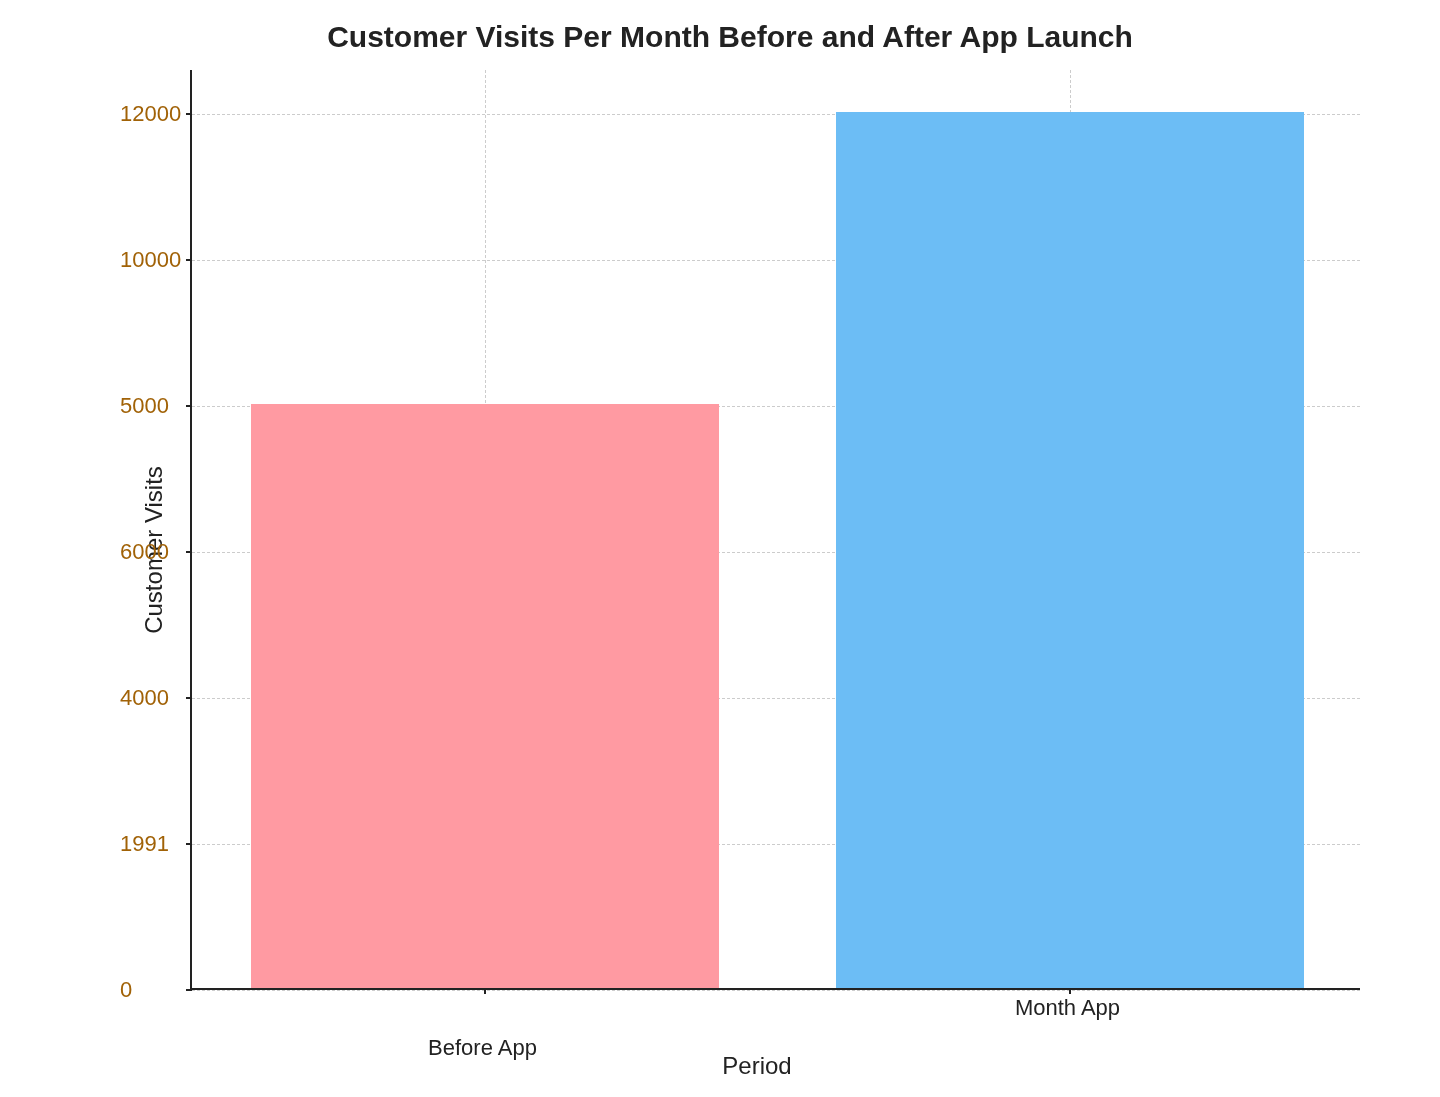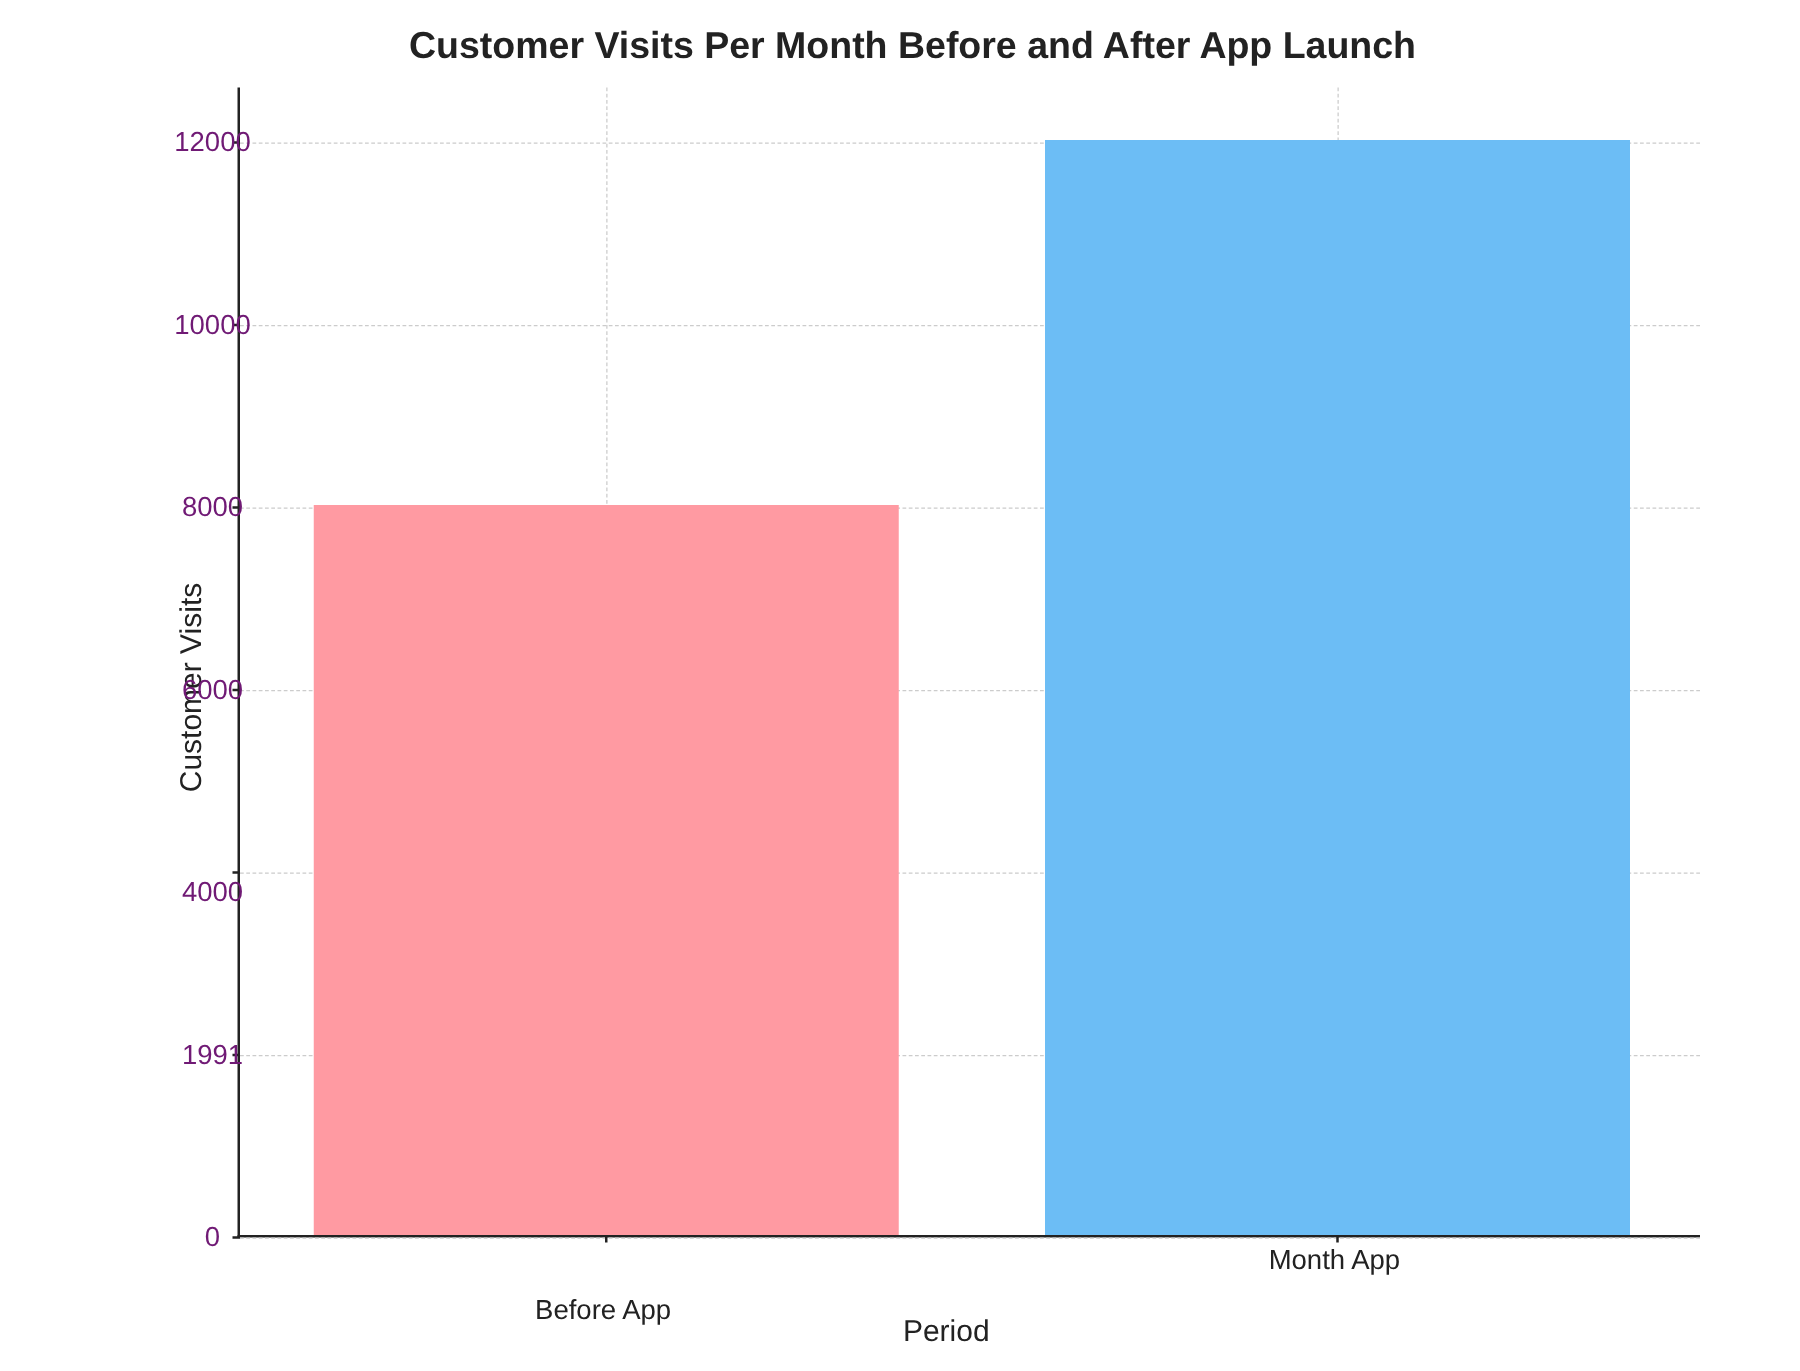--- a/index.html
+++ b/index.html
@@ -55,23 +55,23 @@
       bottom: 0;
       left: 112px;
       width: 1170px;
       text-align: center;
       font-size: 24px;
       color: #222;
     }
     .y-tick-label {
       position: absolute;
       right: 1180px;
-      text-align: center;
+      text-align: left;
       font-size: 22px;
-      color: #701a75;
+      color: #a16207;
       transform: translateY(-50%);
       width: 100px;
     }
     .x-tick-label {
       position: absolute;
       top: 975px;
       text-align: center;
       font-size: 22px;
       color: #222;
       transform: translateX(-50%);
@@ -136,20 +136,20 @@
       <div class="x-tick-mark" style="left: 291.5px;"></div>
       <div class="bar" style="left: 58.5px; width: 468px; height: 584.127px; background: rgb(255, 154, 162);"></div>
       <div class="gridline-v" style="left: 877.5px;"></div>
       <div class="x-tick-mark" style="left: 876.5px;"></div>
       <div class="bar" style="left: 643.5px; width: 468px; height: 876.19px; background: rgb(108, 189, 245);"></div>
     </div>
 
   <div class="x-axis-label">Period</div>
 <div class="y-tick-label" style="top: 970px;">0</div>
     <div class="y-tick-label" style="top: 823.968px;">1991</div>
-    <div class="y-tick-label" style="top: 677.937px; margin-top: 16px;">4000</div>
+    <div class="y-tick-label" style="top: 677.937px;">4000</div>
     <div class="y-tick-label" style="top: 531.905px;">6000</div>
-    <div class="y-tick-label" style="top: 385.873px;">8000</div>
+    <div class="y-tick-label" style="top: 385.873px;">5000</div>
     <div class="y-tick-label" style="top: 239.841px;">10000</div>
     <div class="y-tick-label" style="top: 93.8095px;">12000</div>
     <div class="x-tick-label" style="left: 422.5px; margin-top: 40px;">Before App</div>
     <div class="x-tick-label" style="left: 1007.5px;">Month App</div>
   </div>
 
 </body></html>

